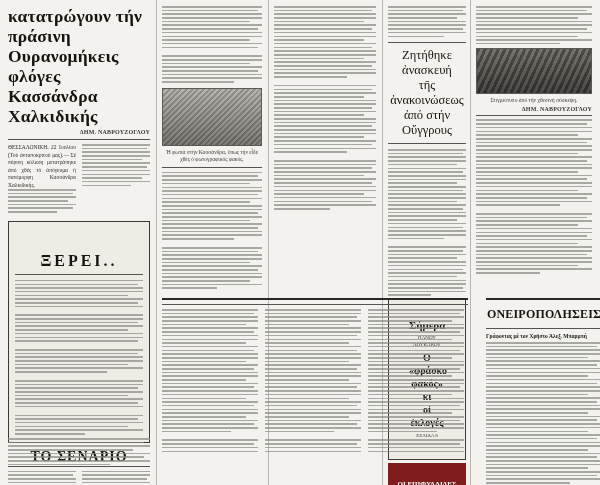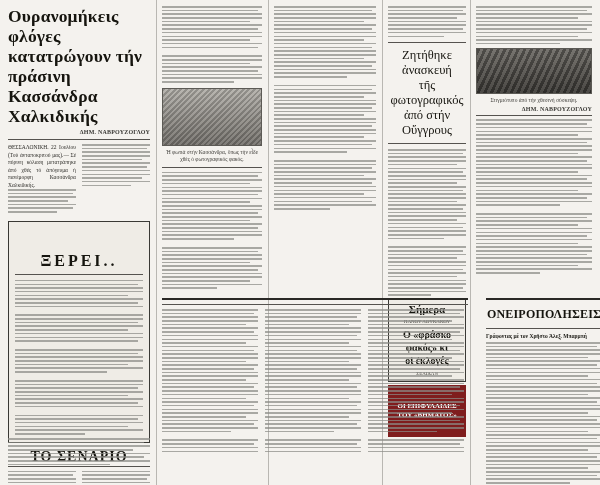--- a/index.html
+++ b/index.html
@@ -121,22 +121,22 @@
 
 <div class="page">
 
   <div class="rule-v" style="left:156px;"></div>
   <div class="rule-v" style="left:268px;"></div>
   <div class="rule-v" style="left:382px;"></div>
   <div class="rule-v" style="left:470px;"></div>
 
   <div class="col" style="position:absolute;left:8px;top:6px;width:142px;">
 
+    <div class="hl-main">κατατρώγουν τήν πράσινη</div>
     <div class="hl-main">Ουρανομήκεις φλόγες</div>
-    <div class="hl-main">κατατρώγουν τήν πράσινη</div>
     <div class="hl-main">Κασσάνδρα Χαλκιδικής</div>
 
     <div class="byline" style="margin-top:3px;">ΔΗΜ. ΝΑΒΡΟΥΖΟΓΛΟΥ</div>
     <div class="rule-h"></div>
 
     <div style="display:flex;gap:6px;margin-top:2px;">
       <div style="width:68px;">
         <div class="tiny">ΘΕΣΣΑΛΟΝΙΚΗ. 22 Ιουλίου (Τού ἀνταποκριτού μας).— Σέ πύρινη κόλαση μετατράπηκε ἀπό χθές τό ἀπόγευμα ἡ πανέμορφη Κασσάνδρα Χαλκιδικῆς.</div>
         <div class="lines">
           <i class="s1"></i>
@@ -385,21 +385,21 @@
         <i class="s1"></i>
         <i class="s3"></i>
         <i class="s1"></i>
         <i class="s1"></i>
         <i class="s2"></i>
         <i class="s1"></i>
         <i class="s4"></i>
     </div>
     <div class="rule-h" style="margin:5px 0;"></div>
     <div class="hl-sub">Ζητήθηκε ἀνασκευή</div>
-    <div class="hl-sub">τῆς φωτογραφικός</div>
+    <div class="hl-sub">τῆς ἀνακοινώσεως</div>
     <div class="hl-sub">ἀπό στήν Οὔγγρους</div>
     <div class="rule-h" style="margin:5px 0;"></div>
     <div class="lines">
       <i class="s1"></i>
         <i class="s2"></i>
         <i class="s1"></i>
         <i class="s1"></i>
         <i class="s3"></i>
         <i class="s1"></i>
         <i class="s2"></i>
@@ -431,21 +431,21 @@
         <i class="s2"></i>
         <i class="s1"></i>
         <i class="s3"></i>
         <i class="s1"></i>
         <i class="s1"></i>
         <i class="s2"></i>
         <i class="s1"></i>
         <i class="s5"></i>
     </div>
 
-    <div class="hl-box" style="padding:4px;">
+    <div class="hl-box" style="padding:20px;">
       <div class="hl-small" style="font-size:11px;">Σήμερα</div>
       <div class="caption" style="margin-top:2px;font-size:5px;">ΠΑΝΟΥ ΛΟΥΚΑΚΟΥ</div>
       <div class="hl-small" style="font-size:10px;margin-top:3px;">Ο «φράσκο</div>
       <div class="hl-small" style="font-size:10px;">φακός» κι</div>
       <div class="hl-small" style="font-size:10px;">οἱ ἐκλογές</div>
       <div class="caption" style="margin-top:3px;font-size:5px;">ΣΕΛΙΔΑ 8</div>
     </div>
     <div class="redbox" style="margin-top:3px;">ΟΙ ΕΠΙΦΥΛΛΙΔΕΣ ΤΟΥ «ΒΗΜΑΤΟΣ»</div>
   </div>
 

